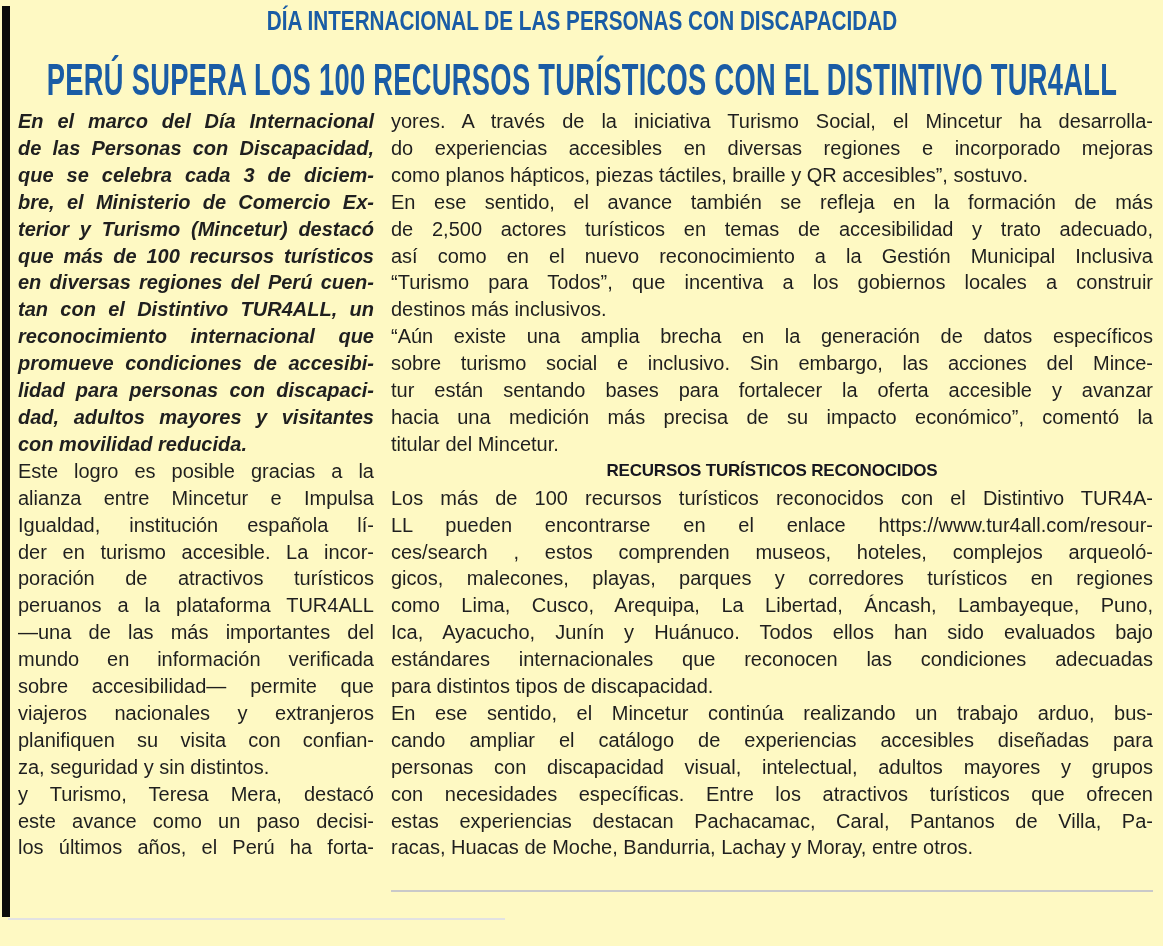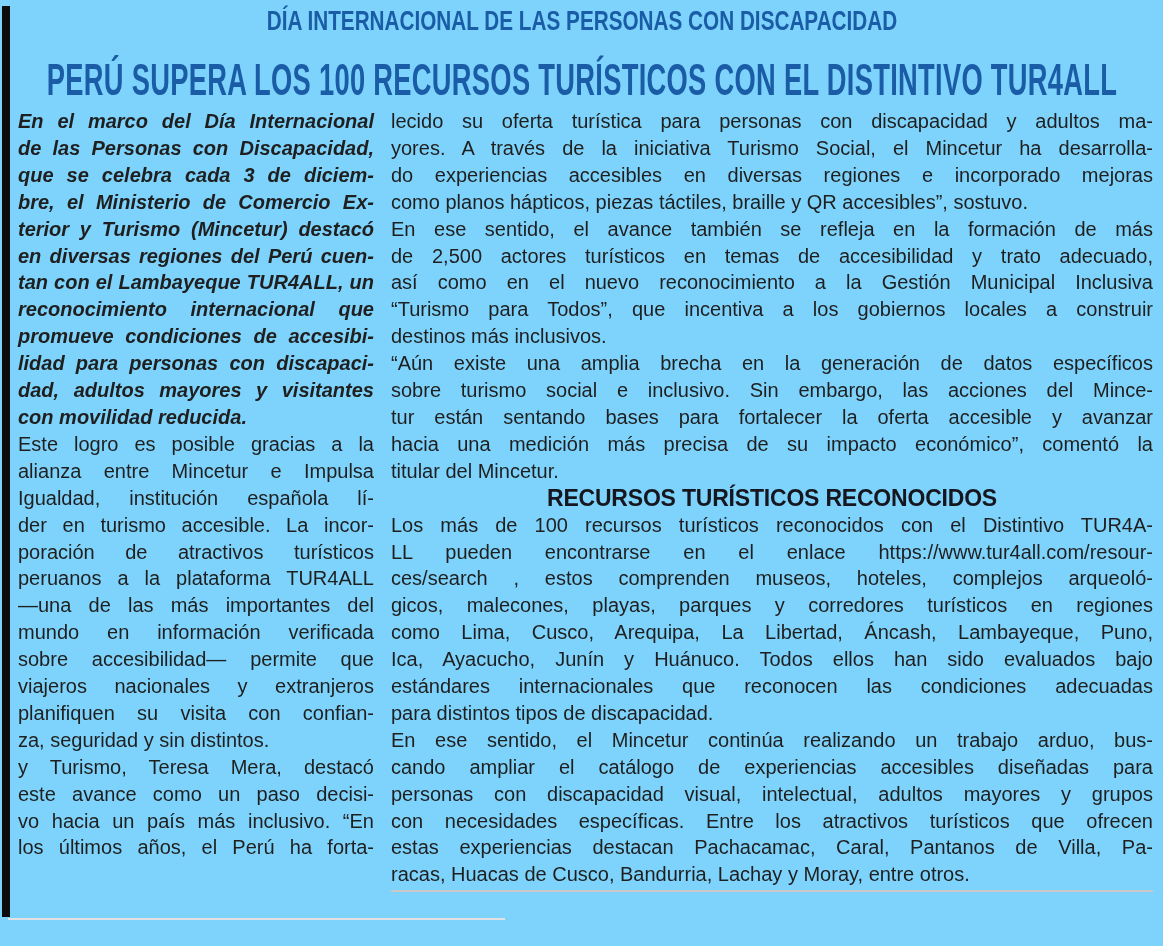--- a/index.html
+++ b/index.html
@@ -8,21 +8,21 @@
     --subhead:#16161f;
     --bar:#0c0c0c;
     --rule:#c9c9c9;
     --rule-faint:#e2e2e2;
   }
   html,body{margin:0;padding:0;background:#ffffff;}
   body{
     width:1163px;height:946px;overflow:hidden;
     font-family:"Liberation Sans", sans-serif;
   }
-  .page{position:relative;width:1163px;height:946px;background:#7dd3fc;}
+  .page{position:relative;width:1163px;height:946px;background:#fef9c3;}
   .leftbar{position:absolute;left:2px;top:6px;width:8px;height:911px;background:var(--bar);}
   .kicker-wrap{position:absolute;top:6px;left:0;width:100%;height:34px;}
   .kicker{
     position:absolute;left:50%;top:0;white-space:nowrap;
     transform:translateX(-50%) scale(0.74,1);
     font-weight:bold;font-size:28px;line-height:30px;color:var(--blue);
   }
   .headline-wrap{position:absolute;top:55px;left:0;width:100%;height:54px;}
   .headline{
     position:absolute;left:50%;top:0;white-space:nowrap;
@@ -34,21 +34,21 @@
     position:absolute;top:108px;left:18px;
     display:grid;grid-template-columns:356px 762px;column-gap:17px;
   }
   .line{
     font-size:20px;line-height:26.9px;color:var(--body);
     text-align:justify;text-align-last:justify;
   }
   .line.end{text-align-last:left;}
   .line.lead{font-weight:bold;font-style:italic;}
   .line.subhead{
-    font-weight:bold;color:var(--subhead);font-size:23px;
+    font-weight:bold;color:var(--subhead);font-size:17px;
     text-align:left;text-align-last:center;letter-spacing:-0.2px;
   }
   .rule{position:absolute;height:2px;}
   .rule-right{left:391px;top:890px;width:762px;background:var(--rule);}
   .rule-left{left:8px;top:918px;width:497px;background:var(--rule-faint);}
 </style>
 </head>
 <body>
 
 <div class="page">
@@ -63,46 +63,45 @@
     </div>
   </header>
 
   <main class="columns">
     <div class="col col-left">
         <div class="line lead">En el marco del Día Internacional</div>
         <div class="line lead">de las Personas con Discapacidad,</div>
         <div class="line lead">que se celebra cada 3 de diciem-</div>
         <div class="line lead">bre, el Ministerio de Comercio Ex-</div>
         <div class="line lead">terior y Turismo (Mincetur) destacó</div>
+        <div class="line lead">que más de 100 recursos turísticos</div>
         <div class="line lead">en diversas regiones del Perú cuen-</div>
-        <div class="line lead">tan con el Lambayeque TUR4ALL, un</div>
+        <div class="line lead">tan con el Distintivo TUR4ALL, un</div>
         <div class="line lead">reconocimiento internacional que</div>
         <div class="line lead">promueve condiciones de accesibi-</div>
         <div class="line lead">lidad para personas con discapaci-</div>
         <div class="line lead">dad, adultos mayores y visitantes</div>
         <div class="line lead end">con movilidad reducida.</div>
         <div class="line">Este logro es posible gracias a la</div>
         <div class="line">alianza entre Mincetur e Impulsa</div>
         <div class="line">Igualdad, institución española lí-</div>
         <div class="line">der en turismo accesible. La incor-</div>
         <div class="line">poración de atractivos turísticos</div>
         <div class="line">peruanos a la plataforma TUR4ALL</div>
         <div class="line">—una de las más importantes del</div>
         <div class="line">mundo en información verificada</div>
         <div class="line">sobre accesibilidad— permite que</div>
         <div class="line">viajeros nacionales y extranjeros</div>
         <div class="line">planifiquen su visita con confian-</div>
         <div class="line end">za, seguridad y sin distintos.</div>
         <div class="line">y Turismo, Teresa Mera, destacó</div>
         <div class="line">este avance como un paso decisi-</div>
-        <div class="line">vo hacia un país más inclusivo. “En</div>
         <div class="line">los últimos años, el Perú ha forta-</div>
       </div>
     <div class="col col-right">
-        <div class="line">lecido su oferta turística para personas con discapacidad y adultos ma-</div>
         <div class="line">yores. A través de la iniciativa Turismo Social, el Mincetur ha desarrolla-</div>
         <div class="line">do experiencias accesibles en diversas regiones e incorporado mejoras</div>
         <div class="line end">como planos hápticos, piezas táctiles, braille y QR accesibles”, sostuvo.</div>
         <div class="line">En ese sentido, el avance también se refleja en la formación de más</div>
         <div class="line">de 2,500 actores turísticos en temas de accesibilidad y trato adecuado,</div>
         <div class="line">así como en el nuevo reconocimiento a la Gestión Municipal Inclusiva</div>
         <div class="line">“Turismo para Todos”, que incentiva a los gobiernos locales a construir</div>
         <div class="line end">destinos más inclusivos.</div>
         <div class="line">“Aún existe una amplia brecha en la generación de datos específicos</div>
         <div class="line">sobre turismo social e inclusivo. Sin embargo, las acciones del Mince-</div>
@@ -116,19 +115,19 @@
         <div class="line">gicos, malecones, playas, parques y corredores turísticos en regiones</div>
         <div class="line">como Lima, Cusco, Arequipa, La Libertad, Áncash, Lambayeque, Puno,</div>
         <div class="line">Ica, Ayacucho, Junín y Huánuco. Todos ellos han sido evaluados bajo</div>
         <div class="line">estándares internacionales que reconocen las condiciones adecuadas</div>
         <div class="line end">para distintos tipos de discapacidad.</div>
         <div class="line">En ese sentido, el Mincetur continúa realizando un trabajo arduo, bus-</div>
         <div class="line">cando ampliar el catálogo de experiencias accesibles diseñadas para</div>
         <div class="line">personas con discapacidad visual, intelectual, adultos mayores y grupos</div>
         <div class="line">con necesidades específicas. Entre los atractivos turísticos que ofrecen</div>
         <div class="line">estas experiencias destacan Pachacamac, Caral, Pantanos de Villa, Pa-</div>
-        <div class="line end">racas, Huacas de Cusco, Bandurria, Lachay y Moray, entre otros.</div>
+        <div class="line end">racas, Huacas de Moche, Bandurria, Lachay y Moray, entre otros.</div>
       </div>
   </main>
 
   <div class="rule rule-right"></div>
   <div class="rule rule-left"></div>
 </div>
 
 </body></html>

